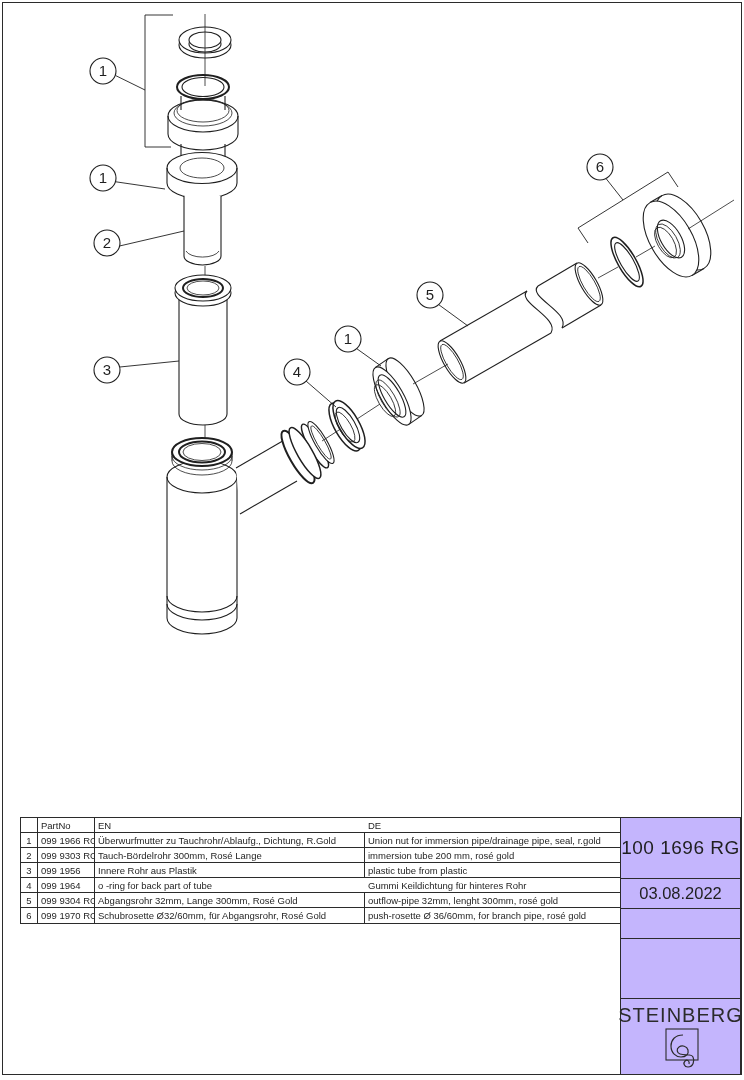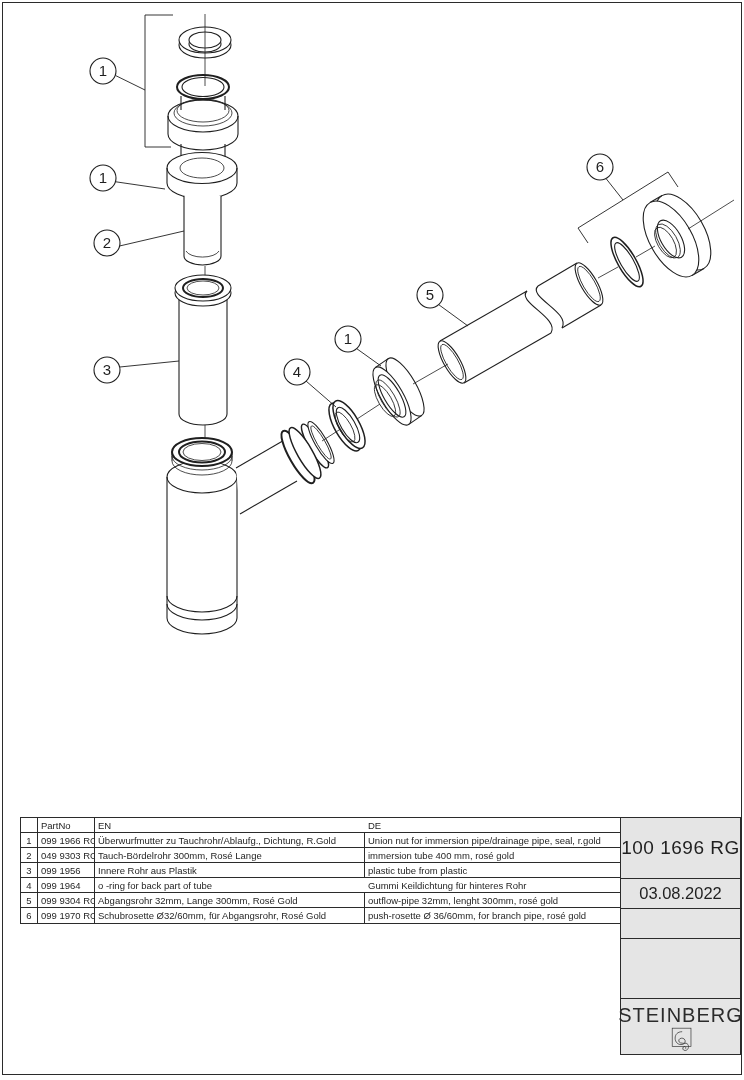--- a/index.html
+++ b/index.html
@@ -25,27 +25,27 @@
   #parts-table .cell{box-sizing:border-box;border-right:1px solid #2b2b2b;
       border-bottom:1px solid #2b2b2b;padding:1px 3px 0 3px;white-space:nowrap;
       overflow:hidden;}
   #parts-table .cell.last-col{border-right:none;}
   #parts-table .cell.last-row{border-bottom:none;}
   #parts-table .num{text-align:center;padding-left:0;padding-right:0;}
 
   
   #title-block{position:absolute;left:620px;top:817px;width:121px;}
   .tb-box{box-sizing:border-box;border:1px solid #2b2b2b;margin-top:-1px;
-      display:flex;align-items:center;justify-content:center;background:#e5e5e5;}
+      display:flex;align-items:center;justify-content:center;background:#c4b5fd;}
   .tb-box:first-child{margin-top:0;}
   #tb-number{height:62px;font-size:19px;letter-spacing:0.5px;}
   #tb-date{height:31px;font-size:16.5px;}
   #tb-empty1{height:31px;}
   #tb-empty2{height:61px;}
-  #tb-brand{height:57px;flex-direction:column;justify-content:space-between;padding-top:5px;}
+  #tb-brand{height:77px;flex-direction:column;justify-content:flex-start;padding-top:5px;}
   #tb-brand .brand-text{font-size:20px;letter-spacing:1px;color:#2b2b2b;}
 </style>
 </head>
 <body>
 
 <div id="page">
   <div id="frame"></div>
 
   <svg width="744" height="820" viewBox="0 0 744 820" style="position:absolute;left:0;top:0;">
 
@@ -243,23 +243,23 @@
     <div class="cell">PartNo</div>
     <div class="cell last-col">EN</div>
     <div class="cell">DE</div>
 
     <div class="cell num">1</div>
     <div class="cell">099 1966 RG</div>
     <div class="cell">Überwurfmutter zu Tauchrohr/Ablaufg., Dichtung, R.Gold</div>
     <div class="cell last-col">Union nut for immersion pipe/drainage pipe, seal, r.gold</div>
 
     <div class="cell num">2</div>
-    <div class="cell">049 9303 RG</div>
+    <div class="cell">099 9303 RG</div>
     <div class="cell">Tauch-Bördelrohr 300mm, Rosé Lange</div>
-    <div class="cell last-col">immersion tube 400 mm, rosé gold</div>
+    <div class="cell last-col">immersion tube 200 mm, rosé gold</div>
 
     <div class="cell num">3</div>
     <div class="cell">099 1956</div>
     <div class="cell">Innere Rohr aus Plastik</div>
     <div class="cell last-col">plastic tube from plastic</div>
 
     <div class="cell num">4</div>
     <div class="cell">099 1964</div>
     <div class="cell last-col">o -ring for back part of tube</div>
     <div class="cell">Gummi Keildichtung für hinteres Rohr</div>

